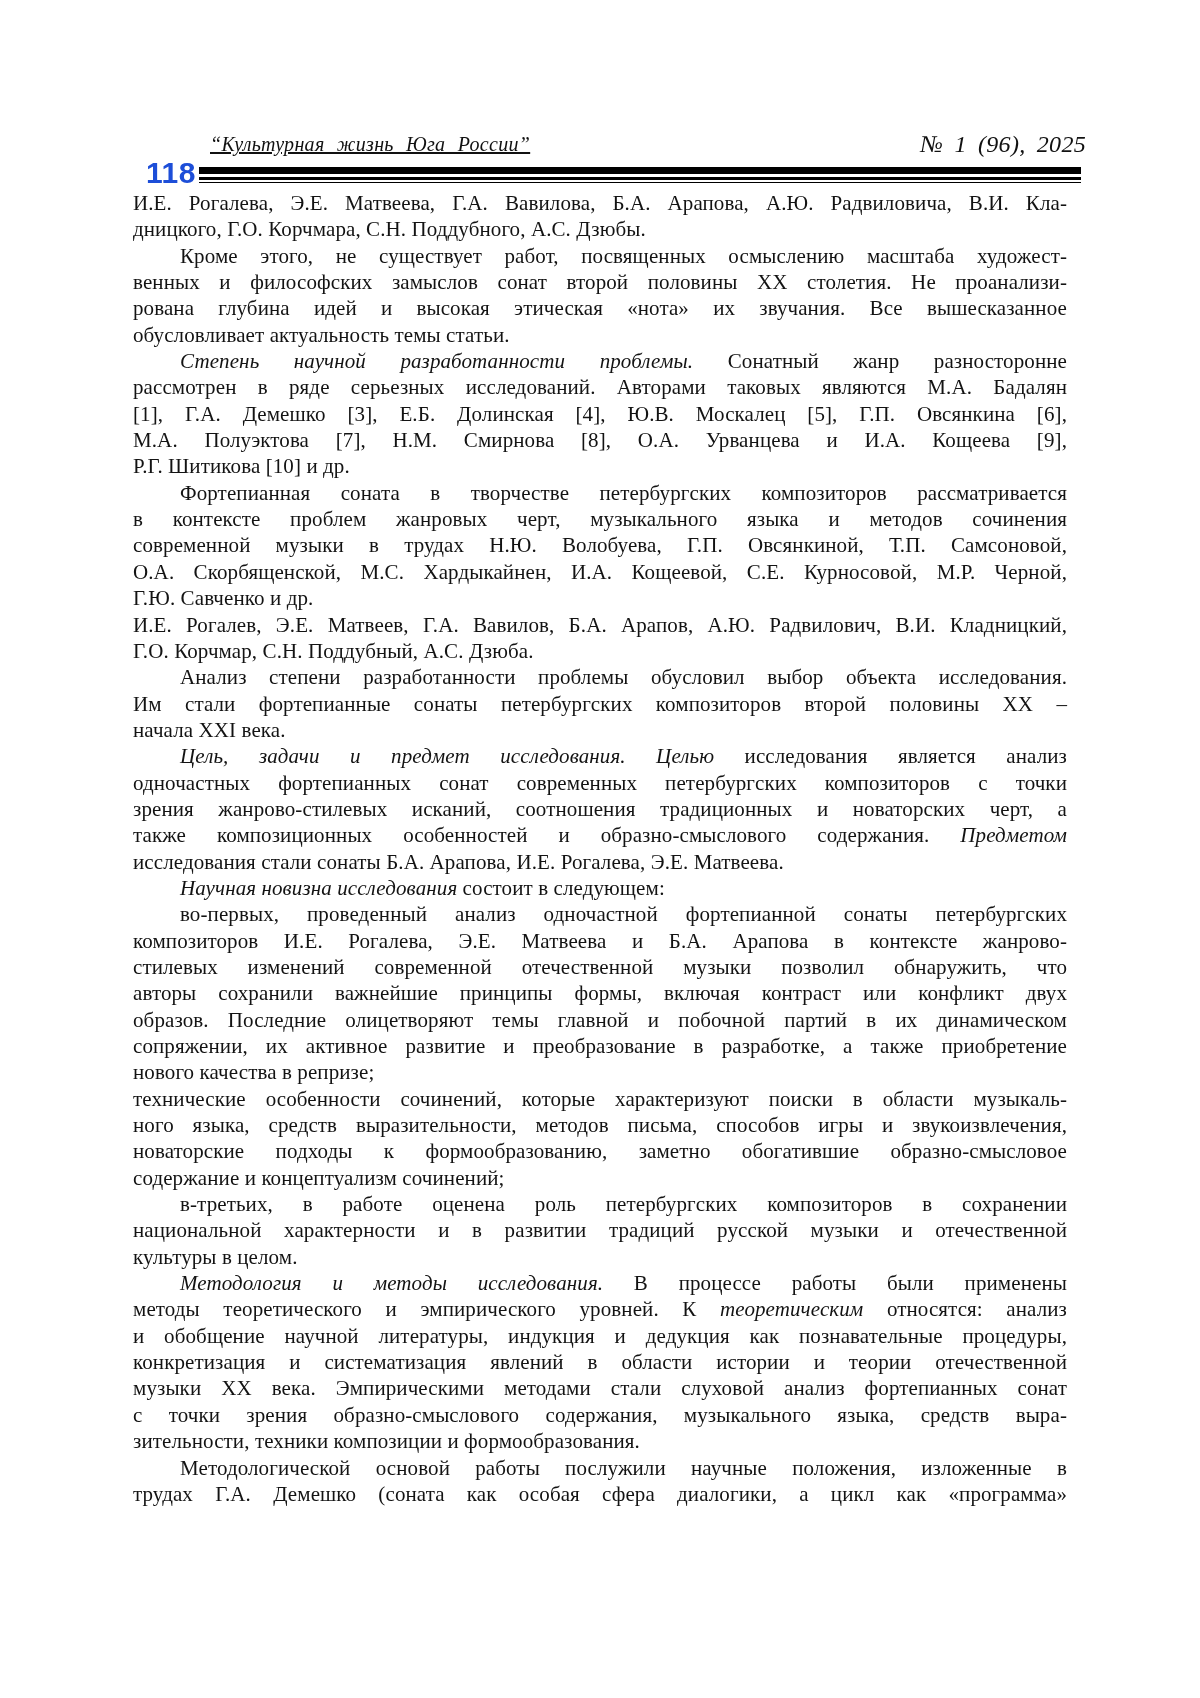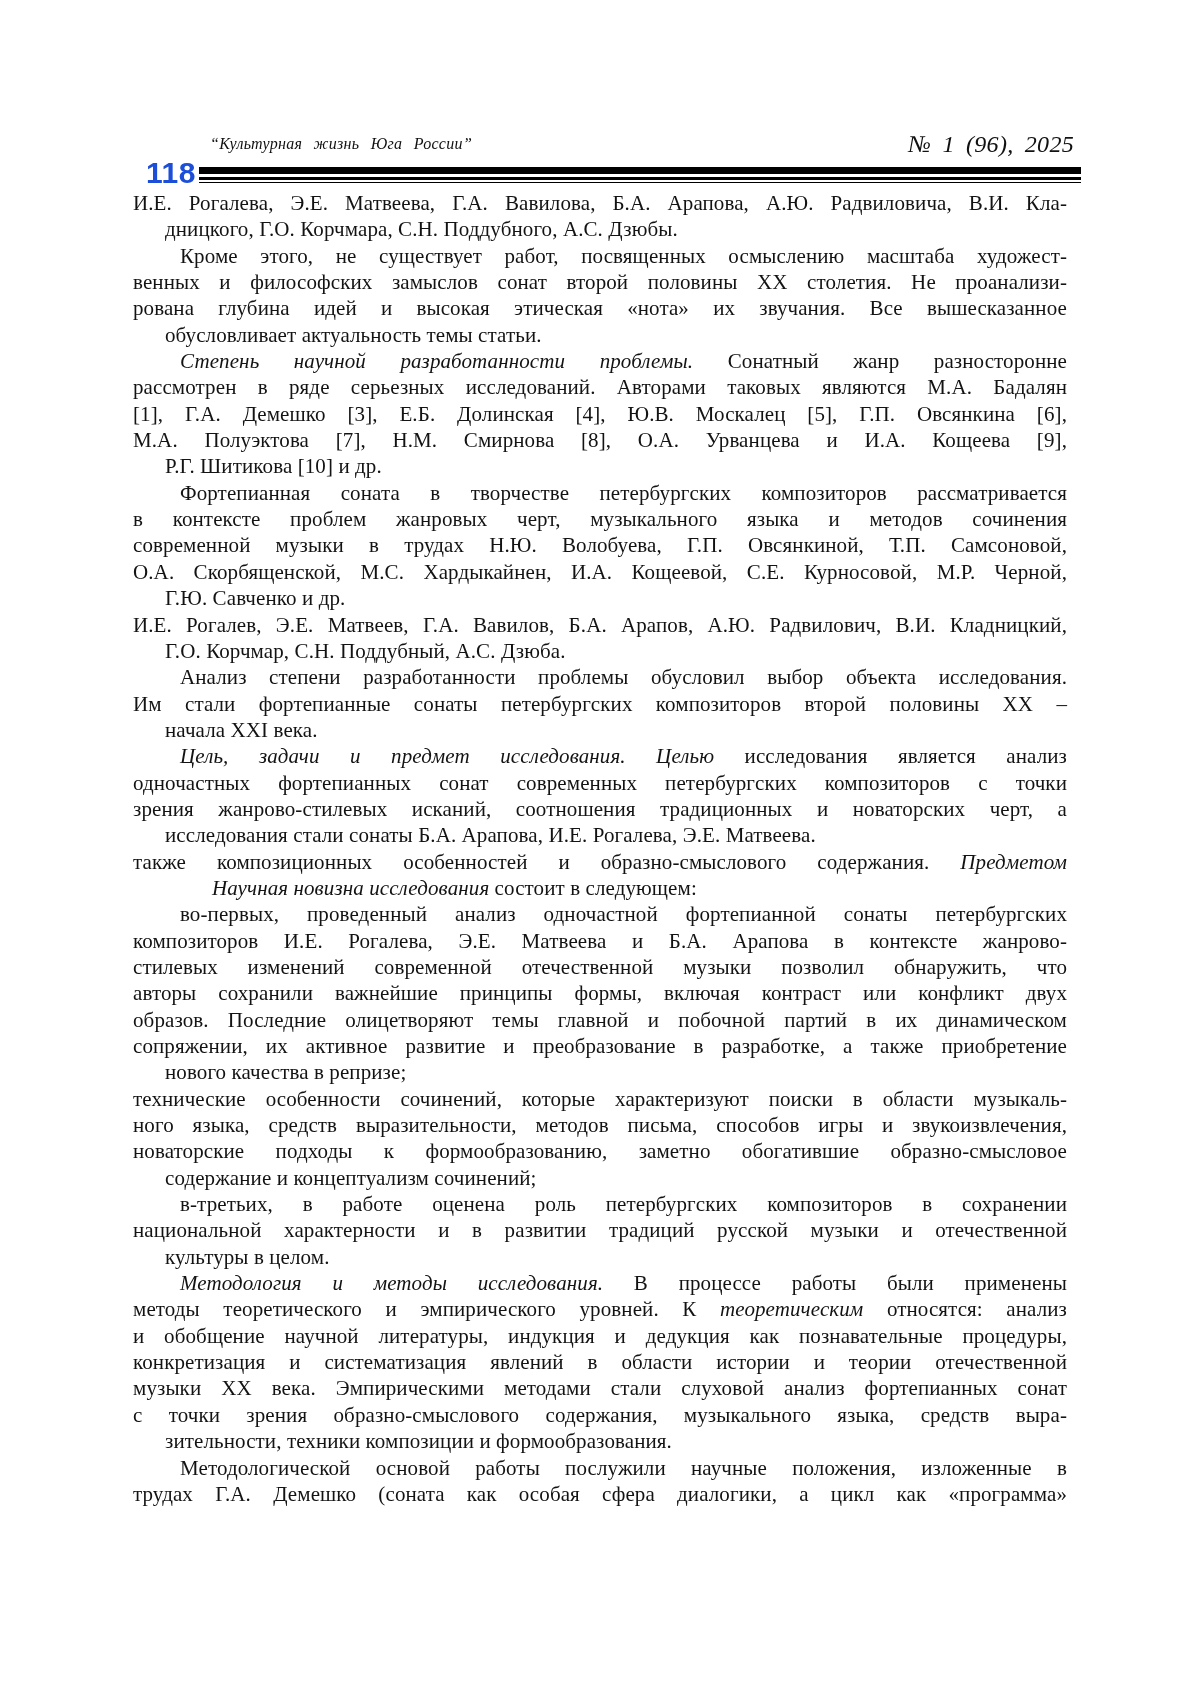--- a/index.html
+++ b/index.html
@@ -15,47 +15,48 @@
 
   
   .page-number {
     position: absolute; left: 146px; top: 156px;
     font-family: "Liberation Sans", sans-serif;
     font-weight: 700; font-size: 30px; line-height: 34px;
     color: #1d4ed8; letter-spacing: 0.5px;
   }
   .journal-title {
     position: absolute; left: 210px; top: 129px;
-    font-style: italic; font-size: 16px; line-height: 30px;
+    font-style: italic; font-size: 20px; line-height: 30px;
     word-spacing: 7px; letter-spacing: 0.3px; color: #111;
     white-space: nowrap;
+    text-decoration: underline;
   }
   .issue-info {
-    position: absolute; right: 126px; top: 129px;
+    position: absolute; right: 114px; top: 129px;
     font-style: italic; font-size: 24px; line-height: 30px;
     word-spacing: 5px; letter-spacing: 0.3px; color: #111;
     white-space: nowrap; text-align: center;
   }
   .header-rule { position: absolute; left: 199px; top: 167px; width: 882px; }
   .header-rule .bar-thick { height: 7px;   background: #000; }
   .header-rule .bar-mid   { height: 2.5px; background: #000; margin-top: 3px; }
   .header-rule .bar-thin  { height: 1.5px; background: #000; margin-top: 2px; }
 
   
   .article-body {
     position: absolute; left: 133px; top: 190px; width: 934px;
     font-size: 21px; line-height: 26.35px;
     letter-spacing: 0.1px; color: #131313;
   }
   .article-body .line {
     text-align: justify;
     text-align-last: justify;
     min-height: 26.35px;
   }
-  .article-body .line.plast { text-align-last: left; margin-left: 32px; }
+  .article-body .line.plast { text-align-last: left; }
   .article-body .line.ind { text-indent: 47px; }
   .article-body i { font-style: italic; }
 </style>
 </head>
 <body>
 
 <div class="page">
 
   <div class="page-number">118</div>
 
@@ -87,22 +88,22 @@
       <div class="line"><span>О.А. Скорбященской, М.С. Хардыкайнен, И.А. Кощеевой, С.Е. Курносовой, М.Р. Черной,</span></div>
       <div class="line plast"><span>Г.Ю. Савченко и др.</span></div>
       <div class="line"><span>И.Е. Рогалев, Э.Е. Матвеев, Г.А. Вавилов, Б.А. Арапов, А.Ю. Радвилович, В.И. Кладницкий,</span></div>
       <div class="line plast"><span>Г.О. Корчмар, С.Н. Поддубный, А.С. Дзюба.</span></div>
       <div class="line ind"><span>Анализ степени разработанности проблемы обусловил выбор объекта исследования.</span></div>
       <div class="line"><span>Им стали фортепианные сонаты петербургских композиторов второй половины XX –</span></div>
       <div class="line plast"><span>начала XXI века.</span></div>
       <div class="line ind"><i>Цель, задачи и предмет исследования. Целью</i><span> исследования является анализ</span></div>
       <div class="line"><span>одночастных фортепианных сонат современных петербургских композиторов с точки</span></div>
       <div class="line"><span>зрения жанрово-стилевых исканий, соотношения традиционных и новаторских черт, а</span></div>
+      <div class="line"><span>также композиционных особенностей и образно-смыслового содержания. </span><i>Предметом</i></div>
       <div class="line plast"><span>исследования стали сонаты Б.А. Арапова, И.Е. Рогалева, Э.Е. Матвеева.</span></div>
-      <div class="line"><span>также композиционных особенностей и образно-смыслового содержания. </span><i>Предметом</i></div>
       <div class="line plast ind"><i>Научная новизна исследования</i><span> состоит в следующем:</span></div>
       <div class="line ind"><span>во-первых, проведенный анализ одночастной фортепианной сонаты петербургских</span></div>
       <div class="line"><span>композиторов И.Е. Рогалева, Э.Е. Матвеева и Б.А. Арапова в контексте жанрово-</span></div>
       <div class="line"><span>стилевых изменений современной отечественной музыки позволил обнаружить, что</span></div>
       <div class="line"><span>авторы сохранили важнейшие принципы формы, включая контраст или конфликт двух</span></div>
       <div class="line"><span>образов. Последние олицетворяют темы главной и побочной партий в их динамическом</span></div>
       <div class="line"><span>сопряжении, их активное развитие и преобразование в разработке, а также приобретение</span></div>
       <div class="line plast"><span>нового качества в репризе;</span></div>
       <div class="line"><span>технические особенности сочинений, которые характеризуют поиски в области музыкаль-</span></div>
       <div class="line"><span>ного языка, средств выразительности, методов письма, способов игры и звукоизвлечения,</span></div>

